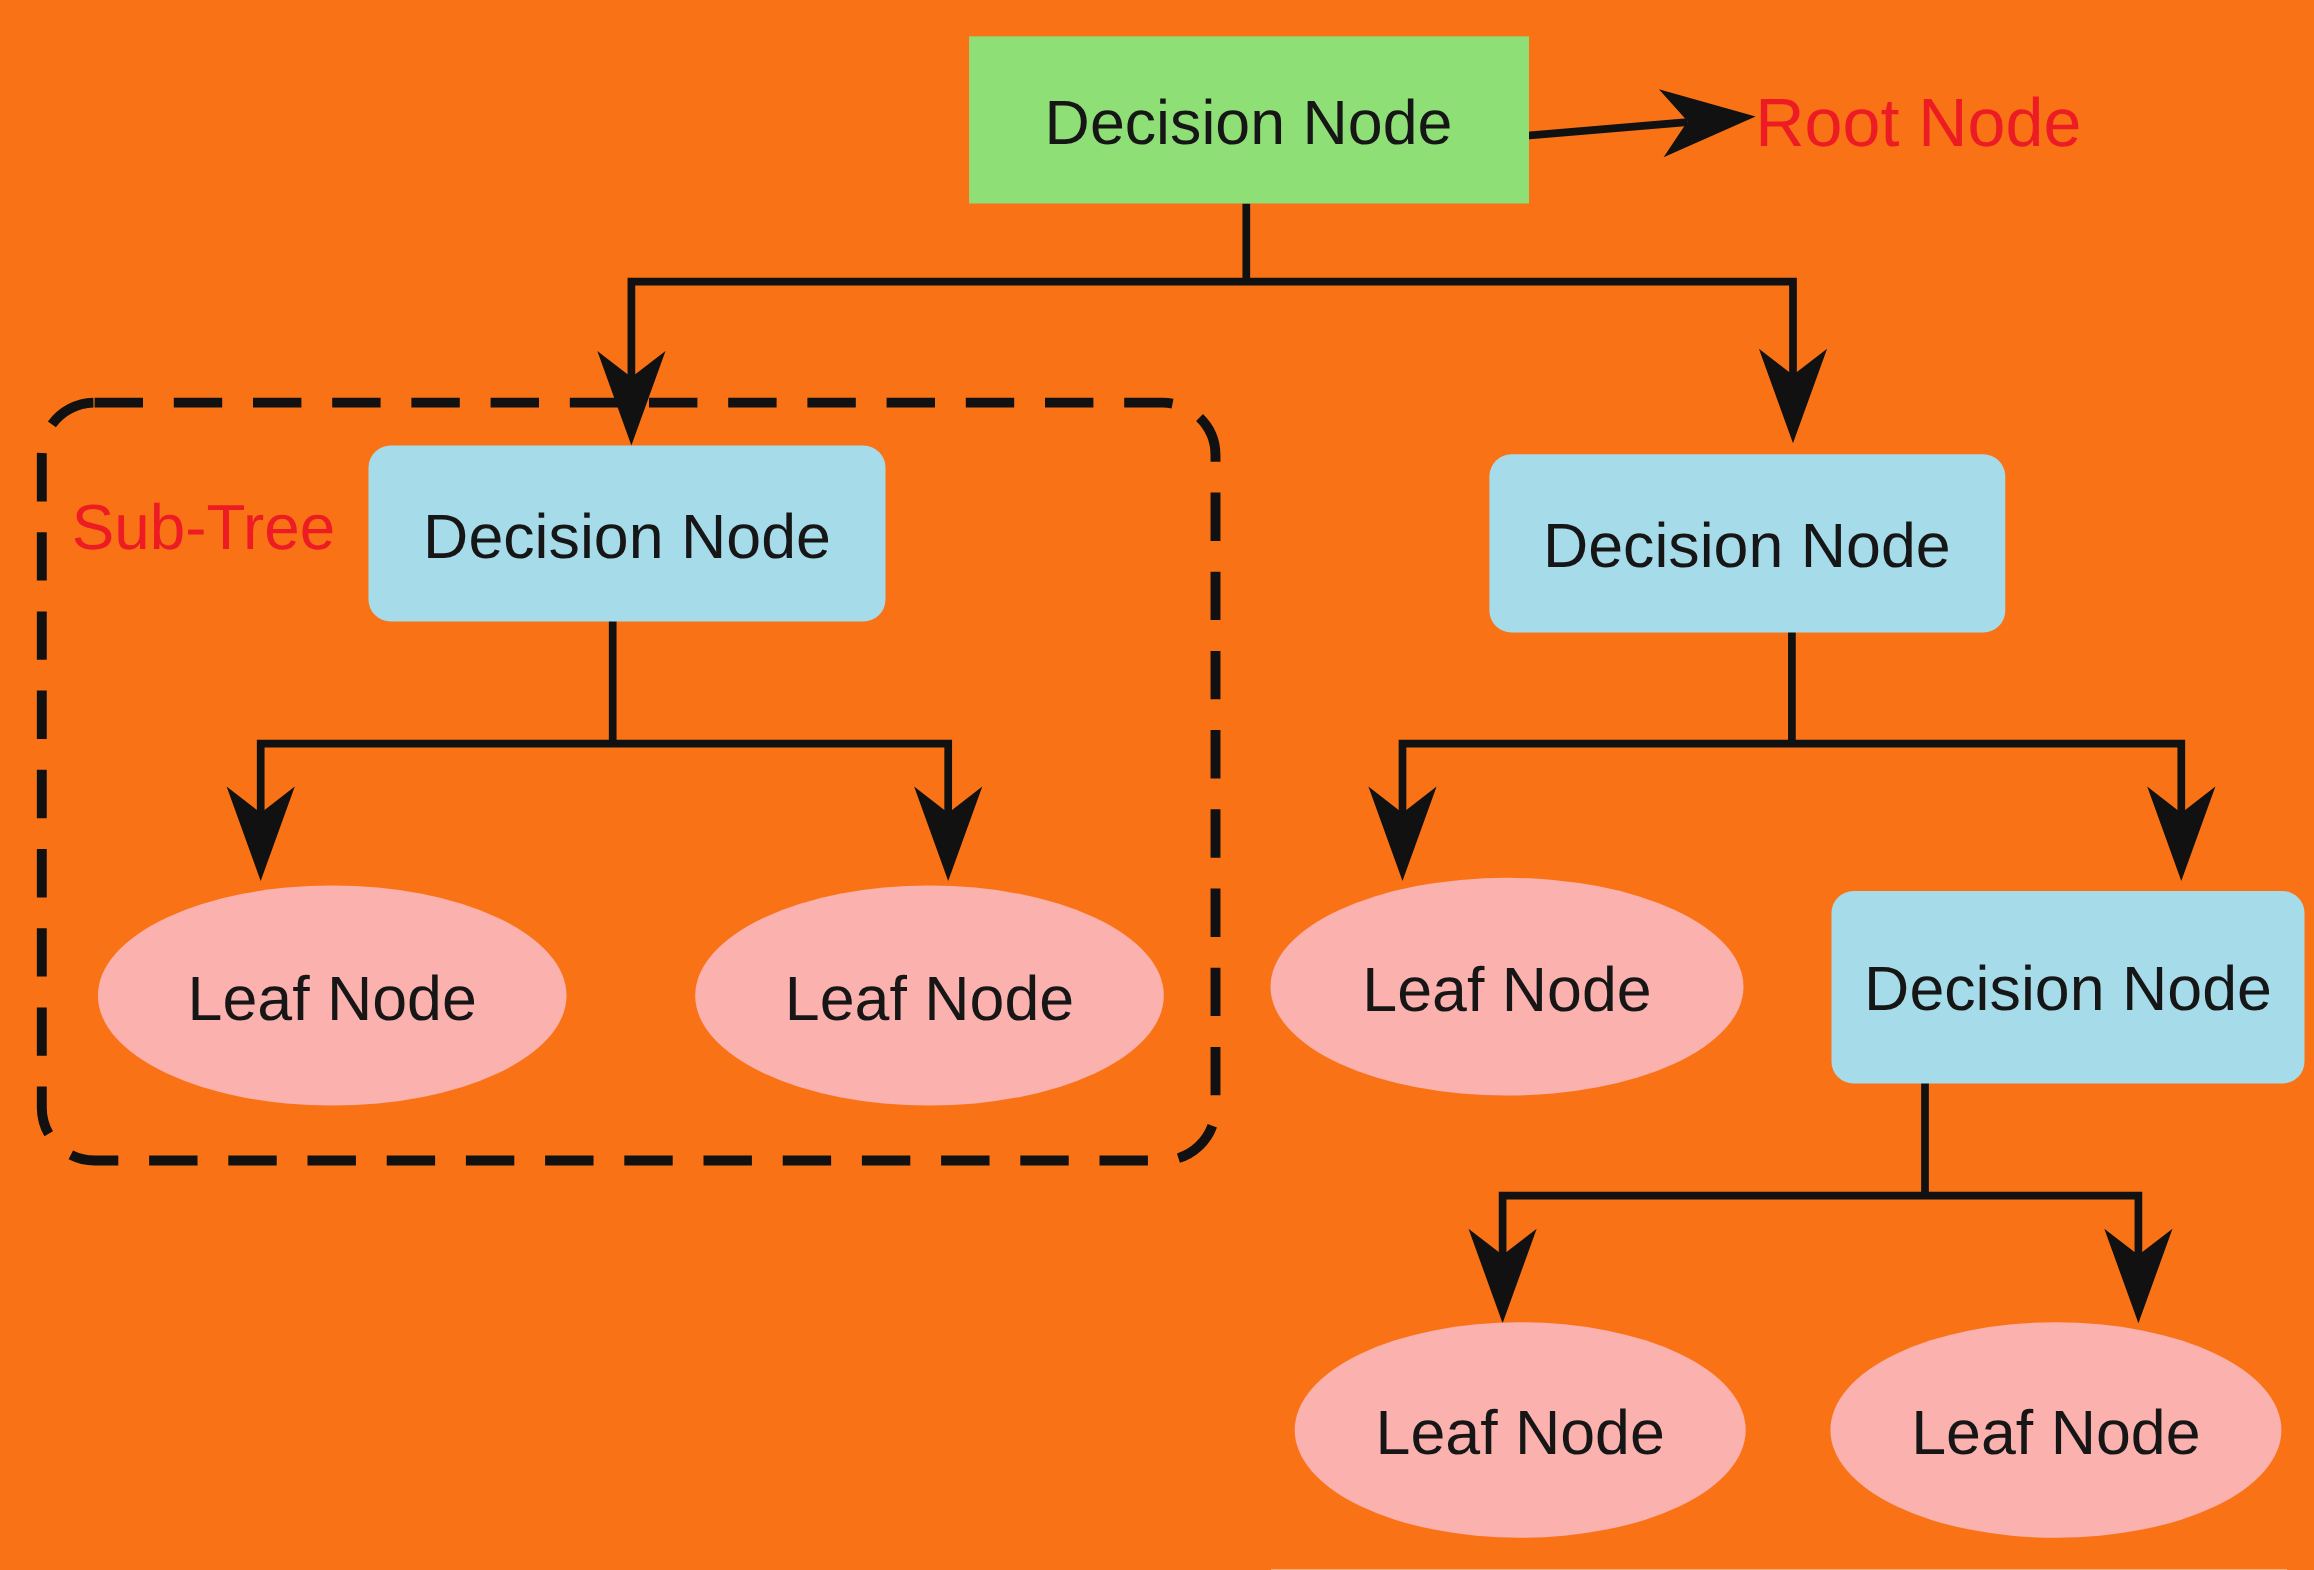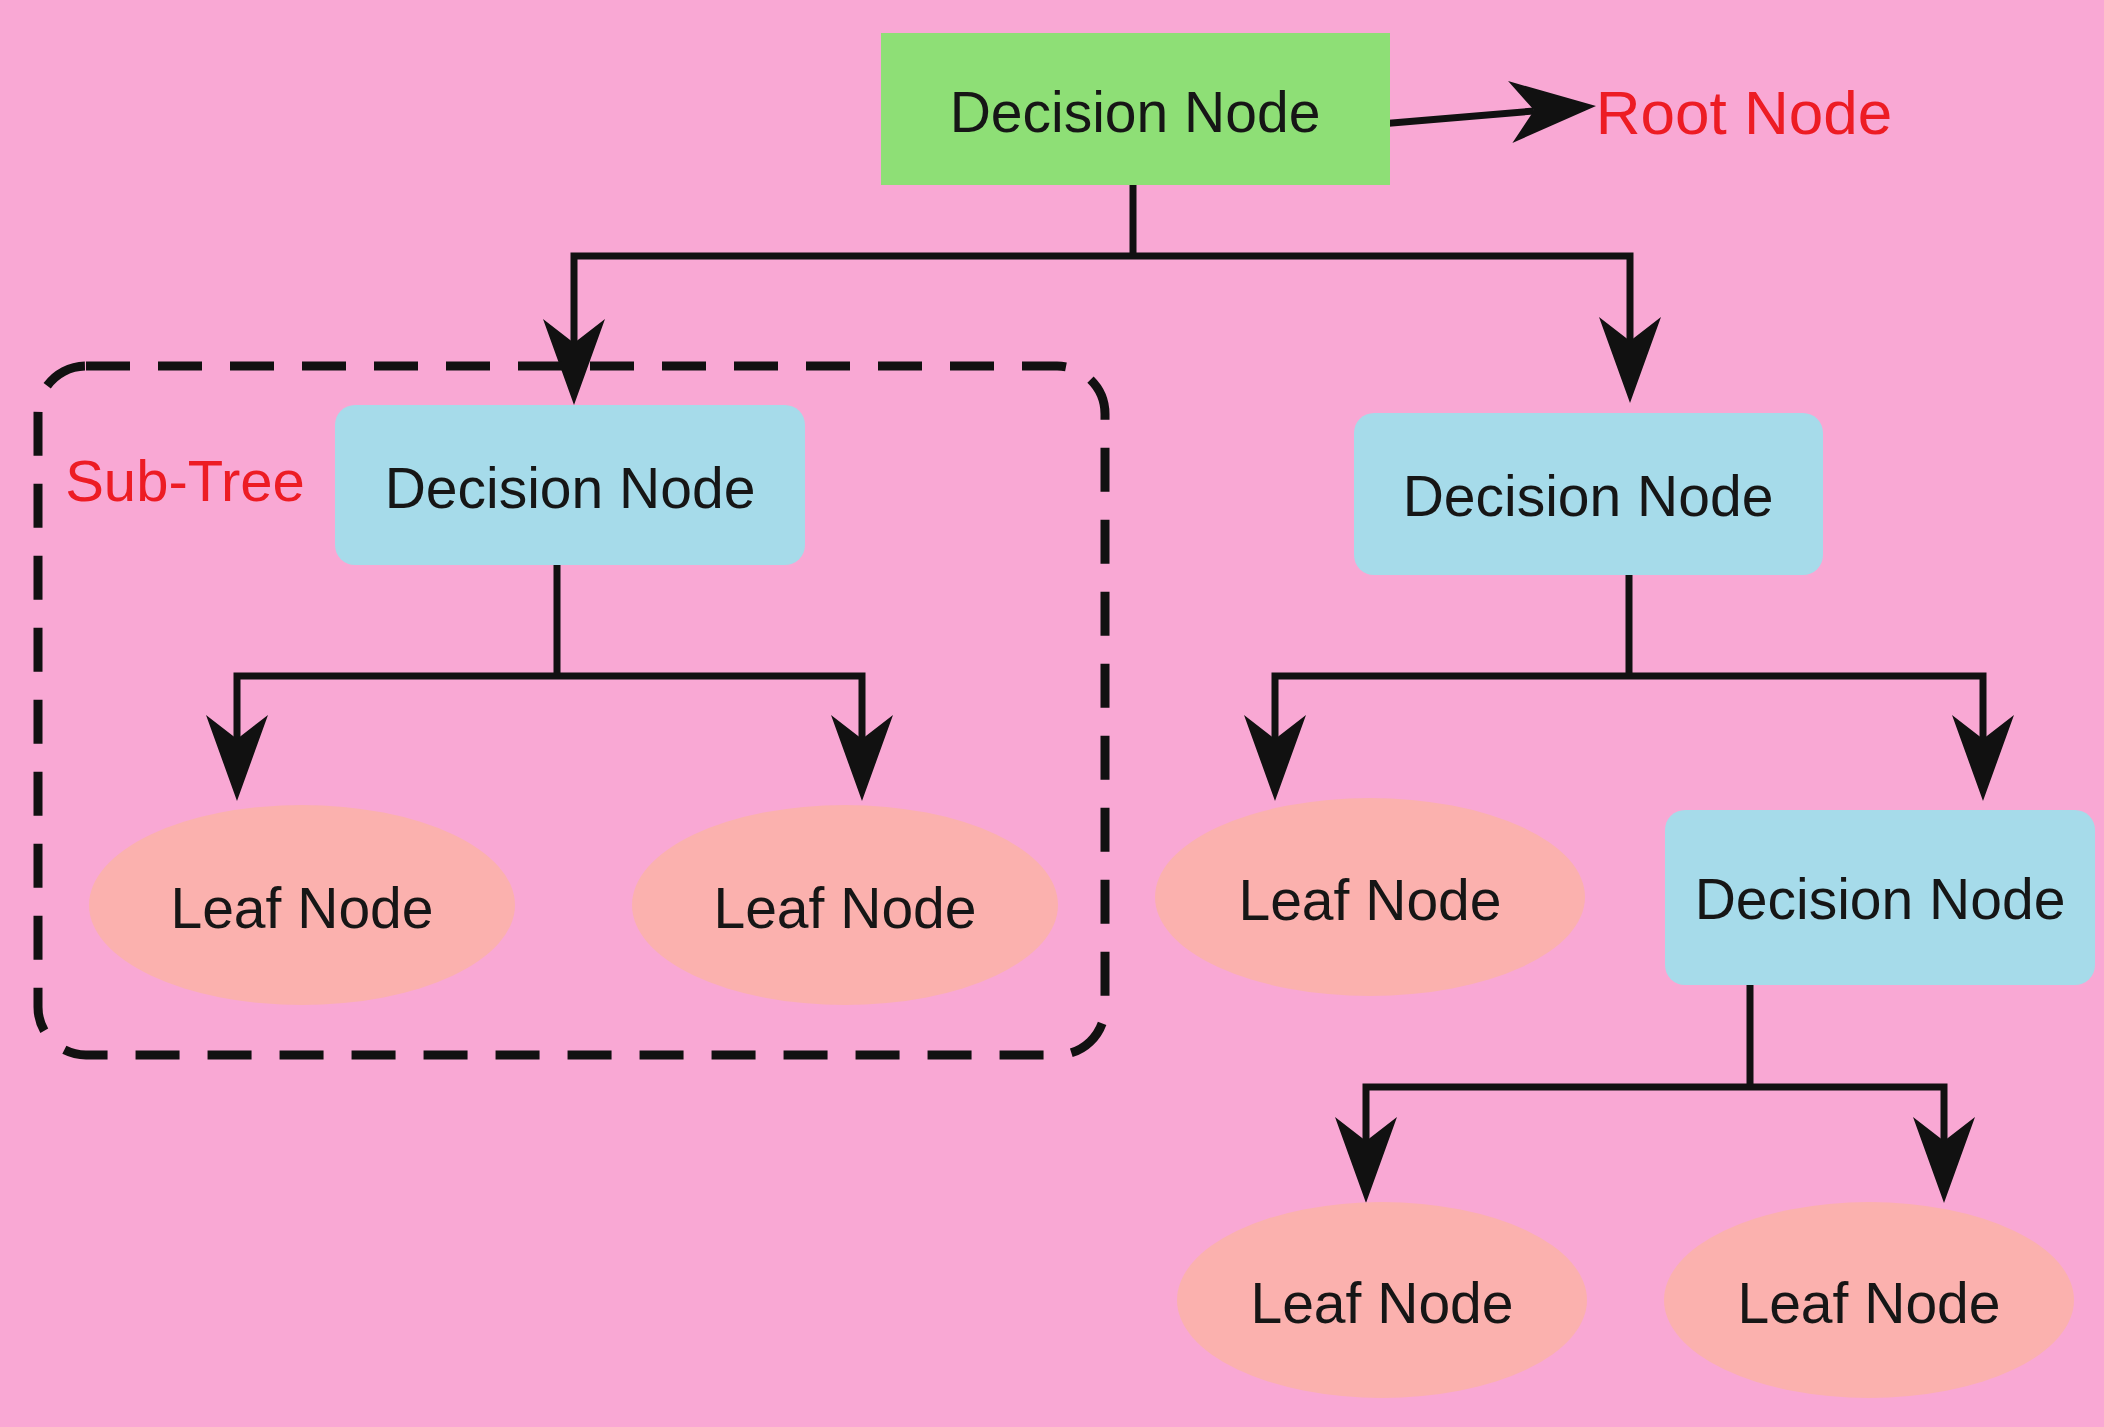--- a/index.html
+++ b/index.html
@@ -1,20 +1,20 @@
 <!DOCTYPE html>
 <html><head>
 <meta charset="utf-8">
 <style>
   html, body { margin: 0; padding: 0; background: #ffffff; }
   .stage {
     position: relative;
     width: 2104px;
     height: 1427px;
-    background: #f9a8d4;
+    background: #f97316;
     overflow: hidden;
   }
   svg { display: block; }
   text {
     font-family: "Liberation Sans", "DejaVu Sans", sans-serif;
     text-anchor: middle;
     dominant-baseline: central;
   }
   .node-label  { font-size: 57px; fill: #161616; }
   .annotation  { font-size: 62px; }

